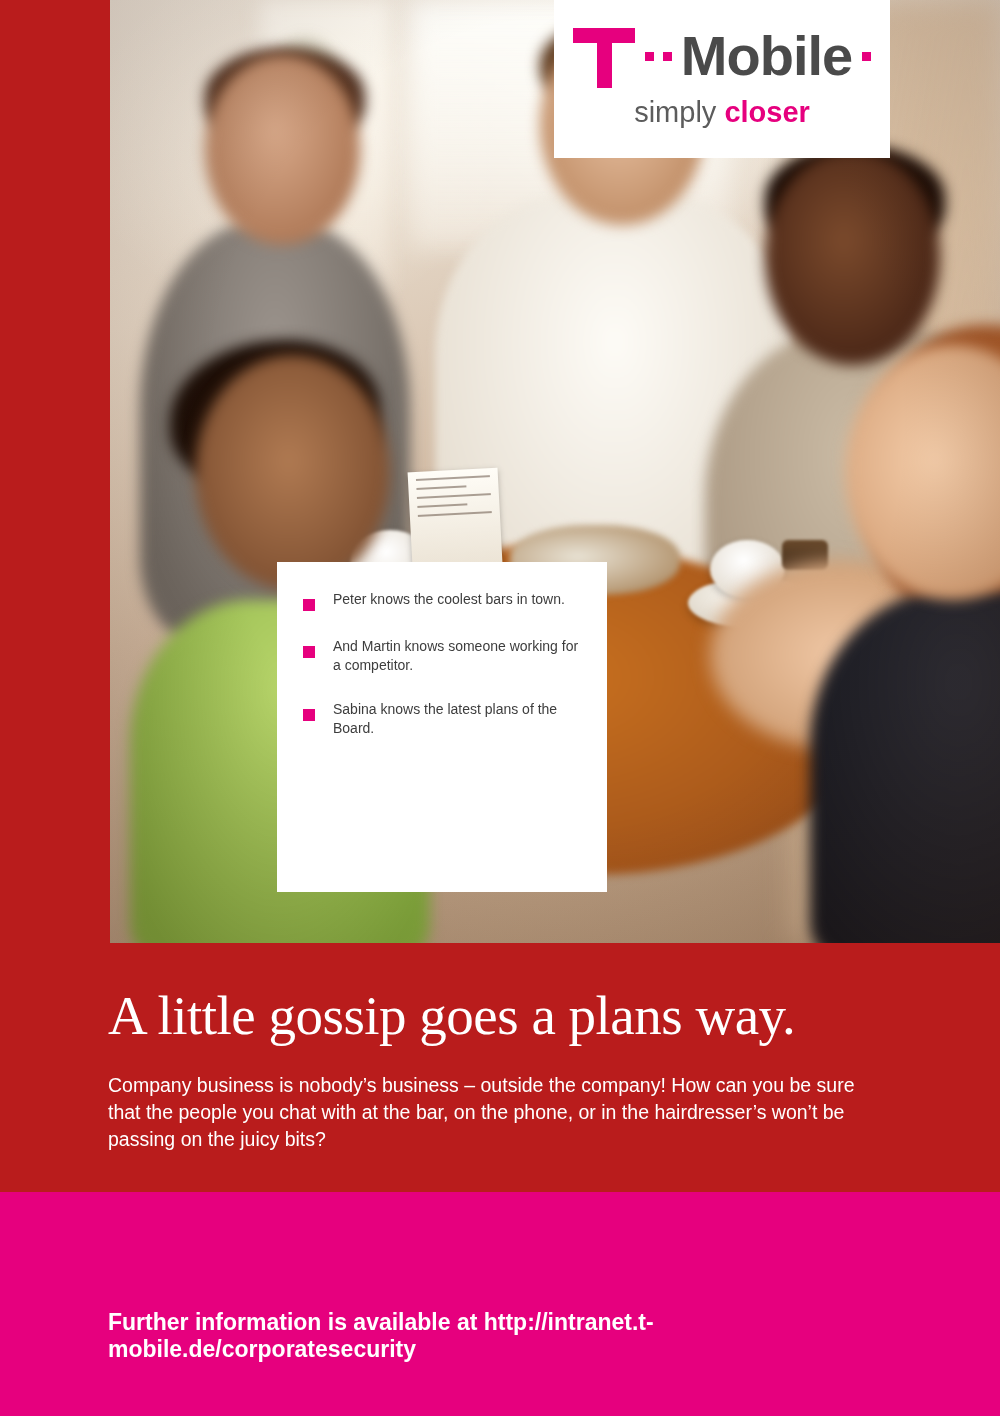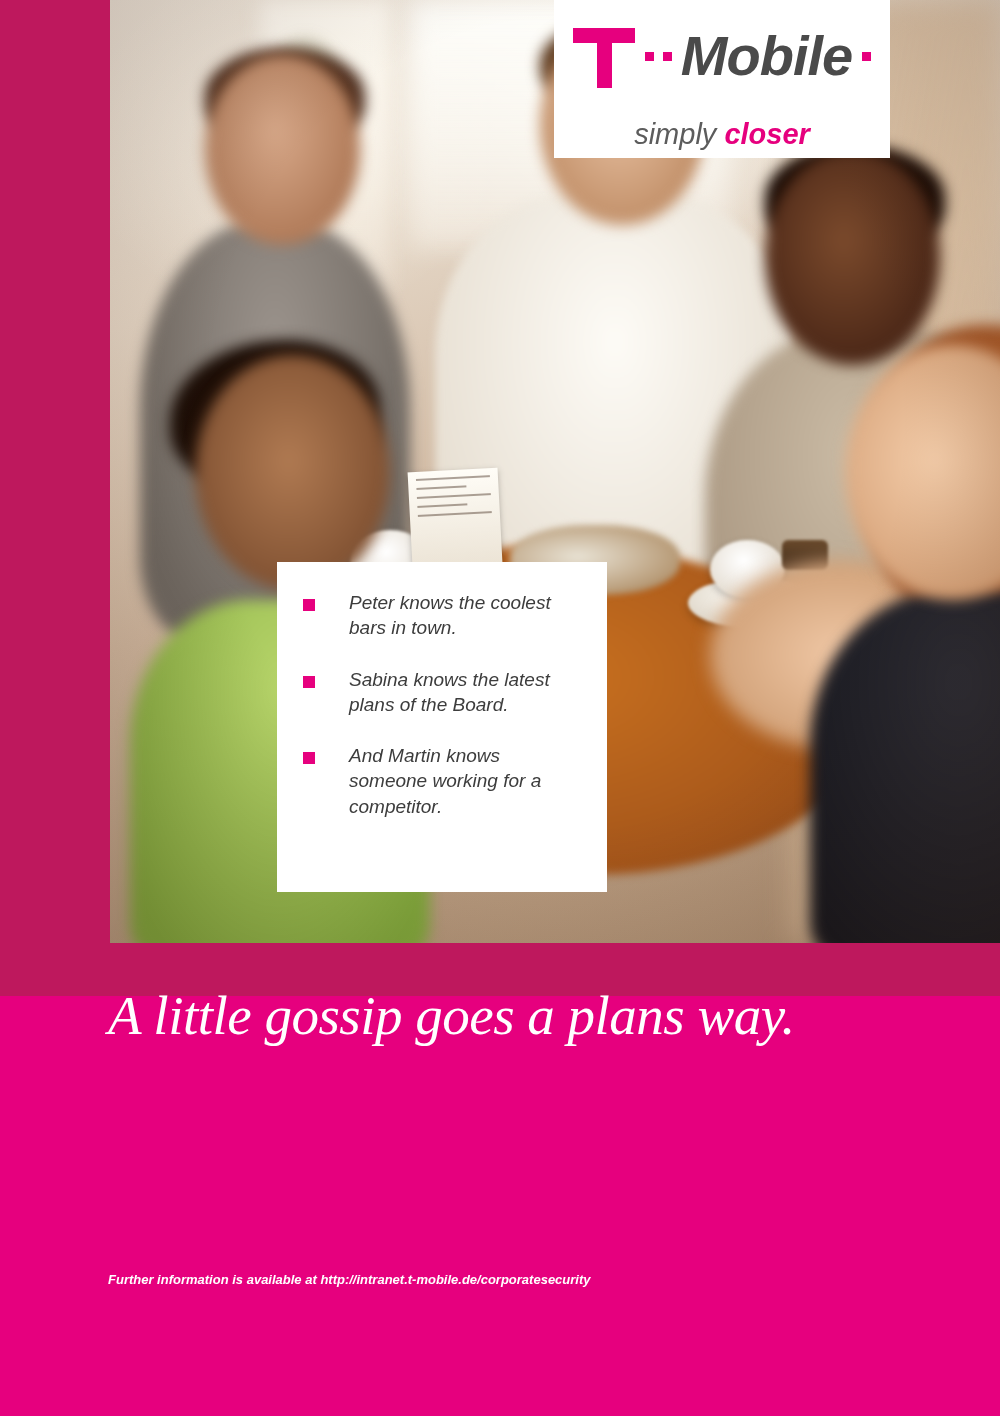--- a/index.html
+++ b/index.html
@@ -8,23 +8,22 @@
     width: 1000px;
     height: 1416px;
     background: #e6007e;
     font-family: "Liberation Sans", sans-serif;
     overflow: hidden;
   }
 
   .poster {
     position: relative;
     width: 1000px;
-    height: 996px;
-    background: #be185d;
-    font-style: italic;
+    height: 1192px;
+    background: #b91c1c;
   }
 
   
   .photo {
     position: absolute;
     left: 110px;
     top: 0;
     width: 890px;
     height: 943px;
     overflow: hidden;
@@ -251,21 +250,20 @@
     color: #4a4a4a;
     letter-spacing: -1px;
     line-height: 1;
   }
   .dots-right { display: flex; align-items: center; gap: 9px; margin-left: 10px; }
   .tagline {
     text-align: center;
     font-size: 29px;
     color: #5c5c5c;
     padding-bottom: 14px;
-    margin-top: 22px;
   }
   .tagline b { color: #e6007e; font-weight: 700; }
 
   
   .bullet-card {
     position: absolute;
     left: 277px; top: 562px;
     width: 330px; height: 330px;
     background: #ffffff;
     z-index: 5;
@@ -276,24 +274,23 @@
     align-items: flex-start;
     margin-bottom: 26px;
   }
   .bullet .sq {
     flex: 0 0 auto;
     width: 12px; height: 12px;
     background: #e6007e;
     margin: 9px 18px 0 0;
   }
   .bullet .txt {
-    font-size: 19px;
+    font-size: 14px;
     line-height: 1.33;
     color: #3d3d3d;
-    margin-left: 16px;
   }
 
   
   .headline {
     position: absolute;
     left: 108px; top: 988px;
     width: 830px;
     font-family: "Liberation Serif", serif;
     font-size: 55px;
     line-height: 1.02;
@@ -305,24 +302,24 @@
     left: 108px; top: 1072px;
     width: 780px;
     color: #ffffff;
     font-size: 19.5px;
     line-height: 1.38;
   }
   .body-copy p { margin-bottom: 22px; }
   .body-copy b { font-weight: 700; }
   .further {
     position: absolute;
-    left: 108px; top: 1272px;
+    left: 108px; top: 1309px;
     width: 820px;
     color: #ffffff;
-    font-size: 13px;
+    font-size: 23px;
     font-weight: 700;
   }
 </style>
 </head>
 <body>
 
 <div class="poster">
 
   <div class="photo">
     <div class="photo-bg"></div>
@@ -394,28 +391,29 @@
     </div>
   </div>
 
   <div class="bullet-card">
     <div class="bullet">
       <span class="sq"></span>
       <span class="txt">Peter knows the coolest bars in town.</span>
     </div>
     <div class="bullet">
       <span class="sq"></span>
-      <span class="txt">Sabina knows the latest plans of the Board.</span>
+      <span class="txt">And Martin knows someone working for a competitor.</span>
     </div>
     <div class="bullet">
       <span class="sq"></span>
-      <span class="txt">And Martin knows someone working for a competitor.</span>
+      <span class="txt">Sabina knows the latest plans of the Board.</span>
     </div>
   </div>
 
   <div class="headline">A little gossip goes a plans way.</div>
 
   <div class="body-copy">
+    <p>Company business is nobody’s business – outside the company! How can you be sure that the people you chat with at the bar, on the phone, or in the hairdresser’s won’t be passing on the juicy bits?</p>
   </div>
 
   <div class="further">Further information is available at http://intranet.t-mobile.de/corporatesecurity</div>
 
 </div>
 
 </body></html>

